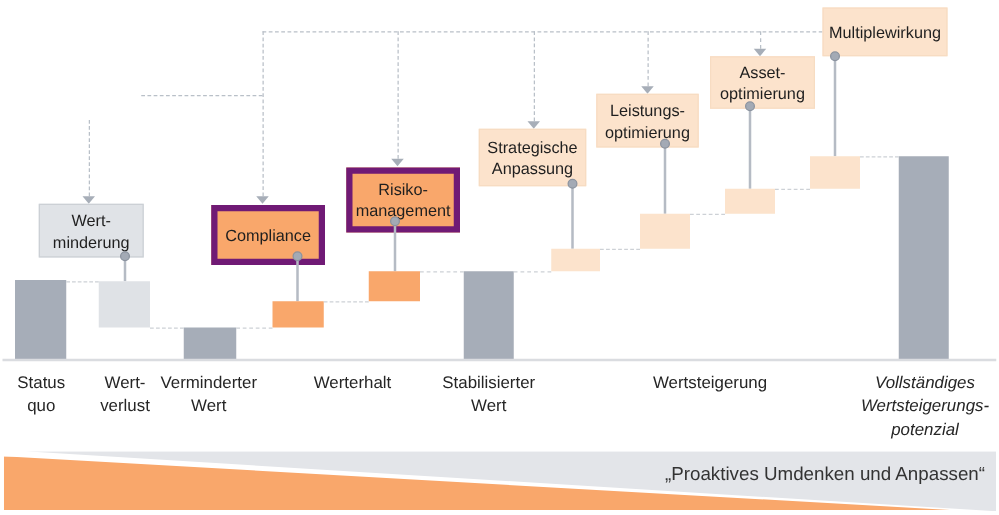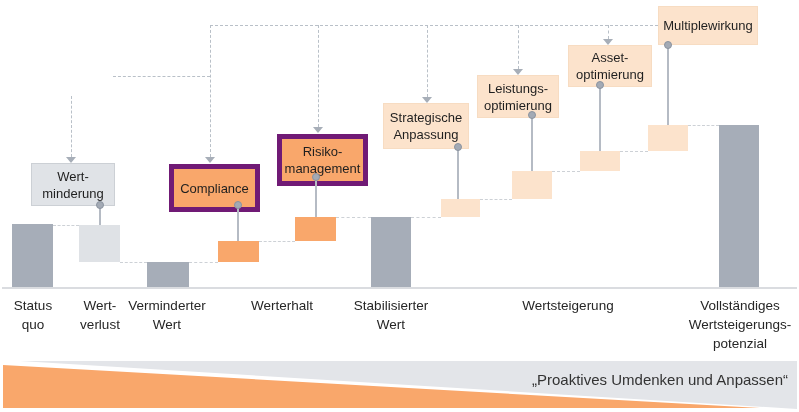--- a/index.html
+++ b/index.html
@@ -131,21 +131,21 @@
   <div class="axis-label pre" style="left:33px;top:296px;">Status
 quo</div>
   <div class="axis-label pre" style="left:100px;top:296px;">Wert-
 verlust</div>
   <div class="axis-label pre" style="left:167px;top:296px;">Verminderter
 Wert</div>
   <div class="axis-label pre" style="left:282px;top:296px;">Werterhalt</div>
   <div class="axis-label pre" style="left:391px;top:296px;">Stabilisierter
 Wert</div>
   <div class="axis-label pre" style="left:568px;top:296px;">Wertsteigerung</div>
-  <div class="axis-label pre" style="left:740px;top:296px;">Vollständiges
+  <div class="axis-label pre" style="left:740px;top:296px;font-style:italic;">Vollständiges
 Wertsteigerungs-
 potenzial</div>
 
   <div class="wedge-gray"></div>
   <div class="wedge-orange"></div>
 
   <div class="band-label" style="right:11px;top:371px;text-align:right;">„Proaktives Umdenken und Anpassen“</div>
 
 </div>
 

